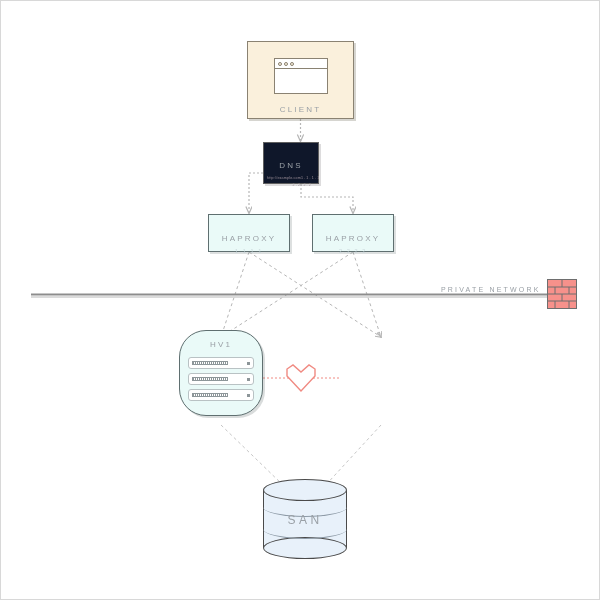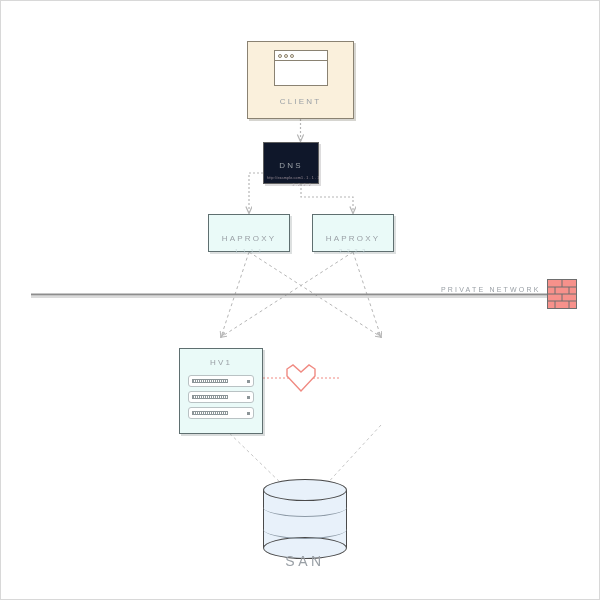--- a/index.html
+++ b/index.html
@@ -38,21 +38,21 @@
     font-size: 5.5px;
   }
 
   
   #client-node {
     left: 246px; top: 40px;
     width: 107px; height: 78px;
     background: #faf0dc;
     border: 1.5px solid #8a8272;
     box-shadow: 2px 2px 0 rgba(120,115,100,0.30);
-    padding-top: 8px;
+    padding-top: 16px;
   }
   .browser-win {
     width: 54px; height: 36px;
     margin: 0 auto;
     background: #ffffff;
     border: 1px solid #8a8272;
     box-sizing: border-box;
   }
   .browser-bar {
     height: 10px;
@@ -110,21 +110,21 @@
   .hap .sub-label { margin-top: 5px; }
 
   
   .hv {
     width: 84px; height: 86px;
     background: #eafaf8;
     border: 1.5px solid #5f6f70;
     box-shadow: 2px 2px 0 rgba(120,130,130,0.28);
     padding-top: 9px;
   }
-  #hv-1 { left: 178px; top: 347px; }
+  #hv-1 { left: 178px; top: 329px; border-radius: 27px; }
   #hv-2 { left: 338px; top: 337px; }
   .rack { margin-top: 8px; padding: 0 8px; }
   .unit {
     height: 12px;
     background: #ffffff;
     border: 1px solid #b9c2c4;
     border-radius: 3px;
     margin-bottom: 4px;
     display: flex;
     align-items: center;
@@ -185,25 +185,24 @@
     border-radius: 50%;
     box-sizing: border-box;
     z-index: 2;
   }
   .san-band.b1 { top: 18px; }
   .san-band.b2 { top: 40px; }
   #san-node .node-label {
     position: absolute;
     left: 0; top: 34px;
     width: 84px;
-    font-size: 14px;
+    font-size: 12px;
     letter-spacing: 3.5px;
     color: #9aa0a6;
     z-index: 4;
-    margin-top: 40px;
   }
 
   
   #private-network-label {
     position: absolute;
     left: 440px; top: 285px;
     font-size: 7px;
     letter-spacing: 2.2px;
     color: #9aa0a6;
     z-index: 3;

